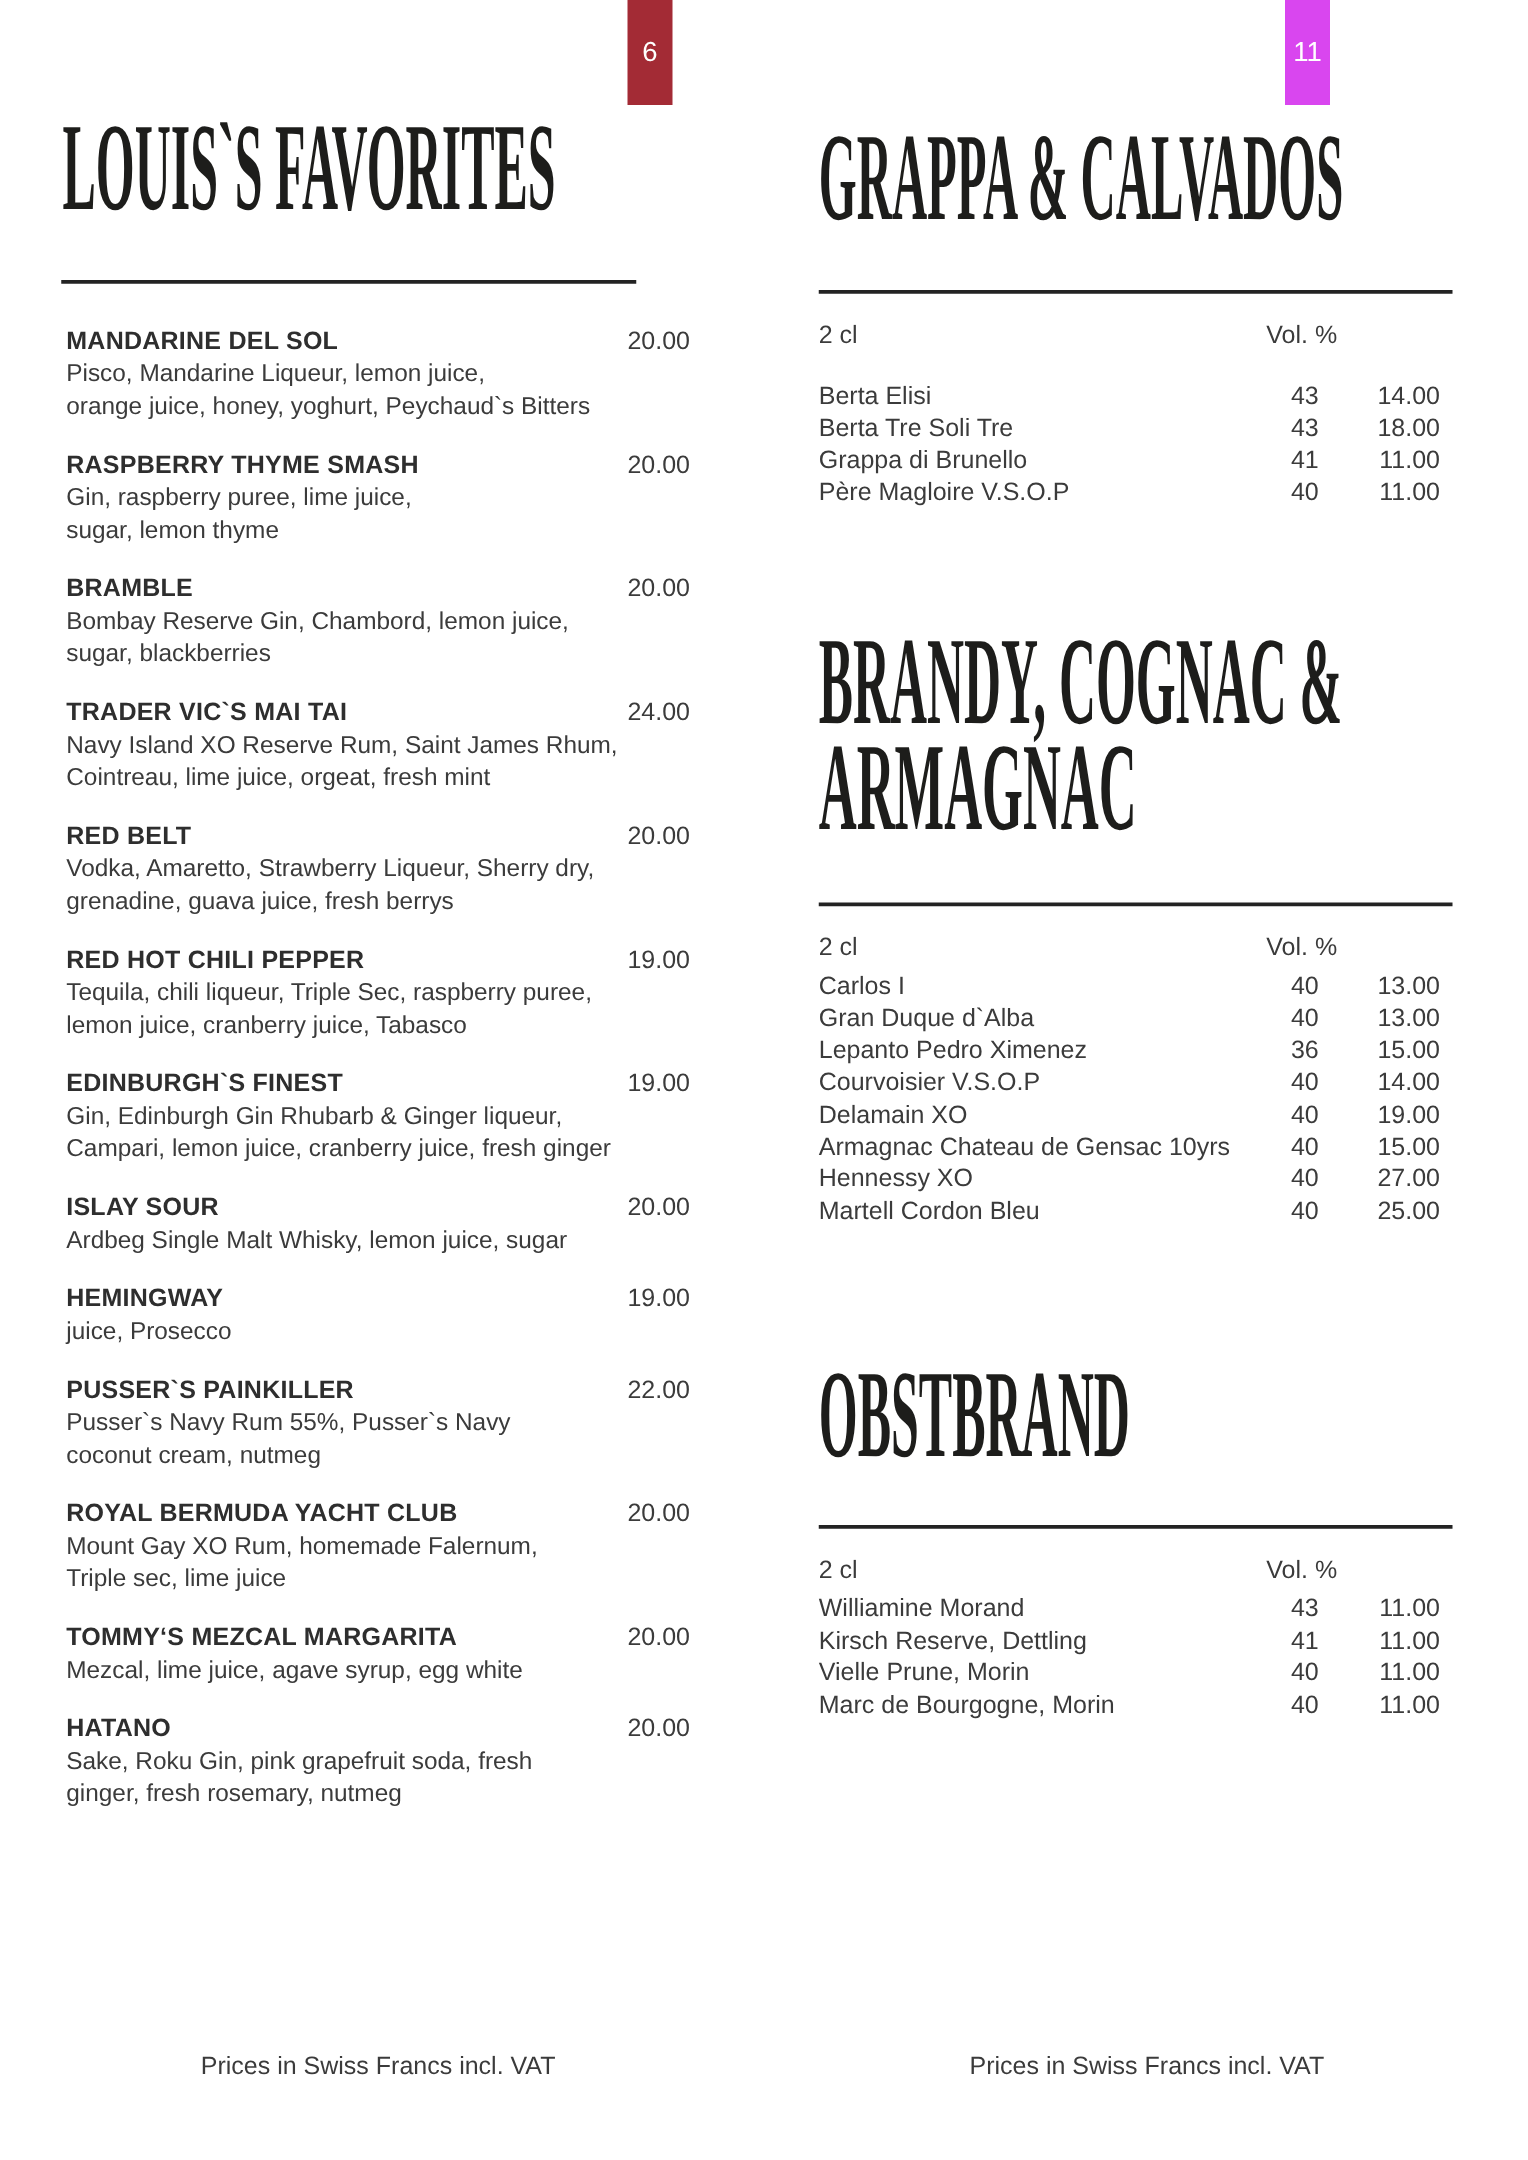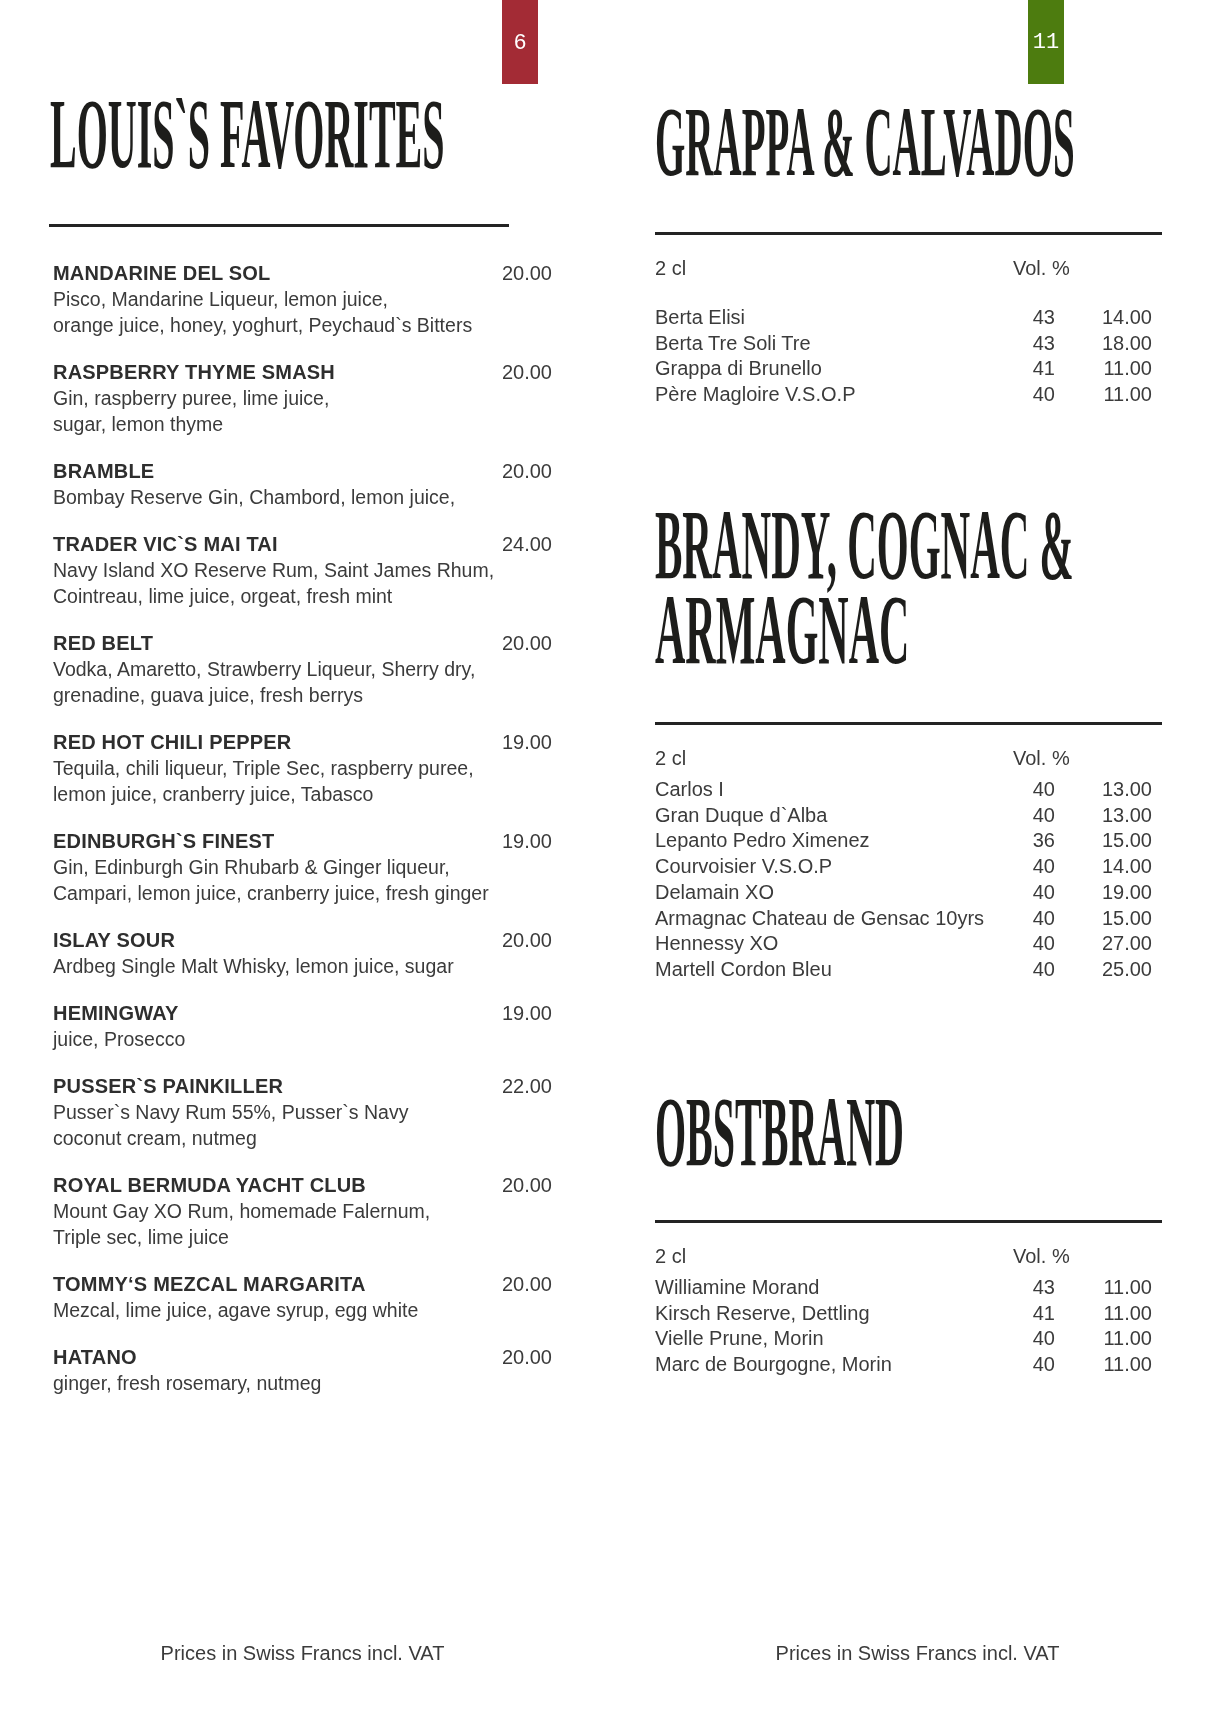--- a/index.html
+++ b/index.html
@@ -48,21 +48,21 @@
   .rp-footer{left:665px;width:505px;top:1642px;}
 </style>
 </head>
 <body>
 
 <div class="sheet">
 
   <div class="tab tab-left" style="background: rgb(163, 43, 53);">
     <span>6</span>
   </div>
-  <div class="tab tab-right" style="background: #4d7c0f; font-family: Liberation Mono, monospace;">
+  <div class="tab tab-right" style="background: #d946ef;">
     <span>11</span>
   </div>
 
   <div class="display-title lp-title">
     <span class="lscale">LOUIS`S FAVORITES</span>
   </div>
   <div class="rule lp-rule"></div>
   <div id="left-items">
       <div class="item">
         <div class="nrow">
@@ -79,20 +79,21 @@
         </div>
         <div class="desc">Gin, raspberry puree, lime juice,</div>
         <div class="desc">sugar, lemon thyme</div>
       </div>
       <div class="item">
         <div class="nrow">
           <span class="nm">BRAMBLE</span>
           <span class="pr">20.00</span>
         </div>
         <div class="desc">Bombay Reserve Gin, Chambord, lemon juice,</div>
+        <div class="desc">sugar, blackberries</div>
       </div>
       <div class="item">
         <div class="nrow">
           <span class="nm">TRADER VIC`S MAI TAI</span>
           <span class="pr">24.00</span>
         </div>
         <div class="desc">Navy Island XO Reserve Rum, Saint James Rhum,</div>
         <div class="desc">Cointreau, lime juice, orgeat, fresh mint</div>
       </div>
       <div class="item">
@@ -154,20 +155,21 @@
           <span class="nm">TOMMY‘S MEZCAL MARGARITA</span>
           <span class="pr">20.00</span>
         </div>
         <div class="desc">Mezcal, lime juice, agave syrup, egg white</div>
       </div>
       <div class="item">
         <div class="nrow">
           <span class="nm">HATANO</span>
           <span class="pr">20.00</span>
         </div>
+        <div class="desc">Sake, Roku Gin, pink grapefruit soda, fresh</div>
         <div class="desc">ginger, fresh rosemary, nutmeg</div>
       </div>
     </div>
   <div class="footer lp-footer">Prices in Swiss Francs incl. VAT</div>
 
   <div id="right-sections">
       <div class="display-title r-title" style="top: 92px;"><span class="" style="transform: scaleX(0.39);">GRAPPA &amp; CALVADOS</span></div>
       <div class="rule r-rule" style="top: 232px;"></div>
       <div class="r-hdr" style="top: 255px;"><span class="sz">2 cl</span><span class="vh">Vol. %</span></div>
       <div class="r-rows" style="top: 305px;">

